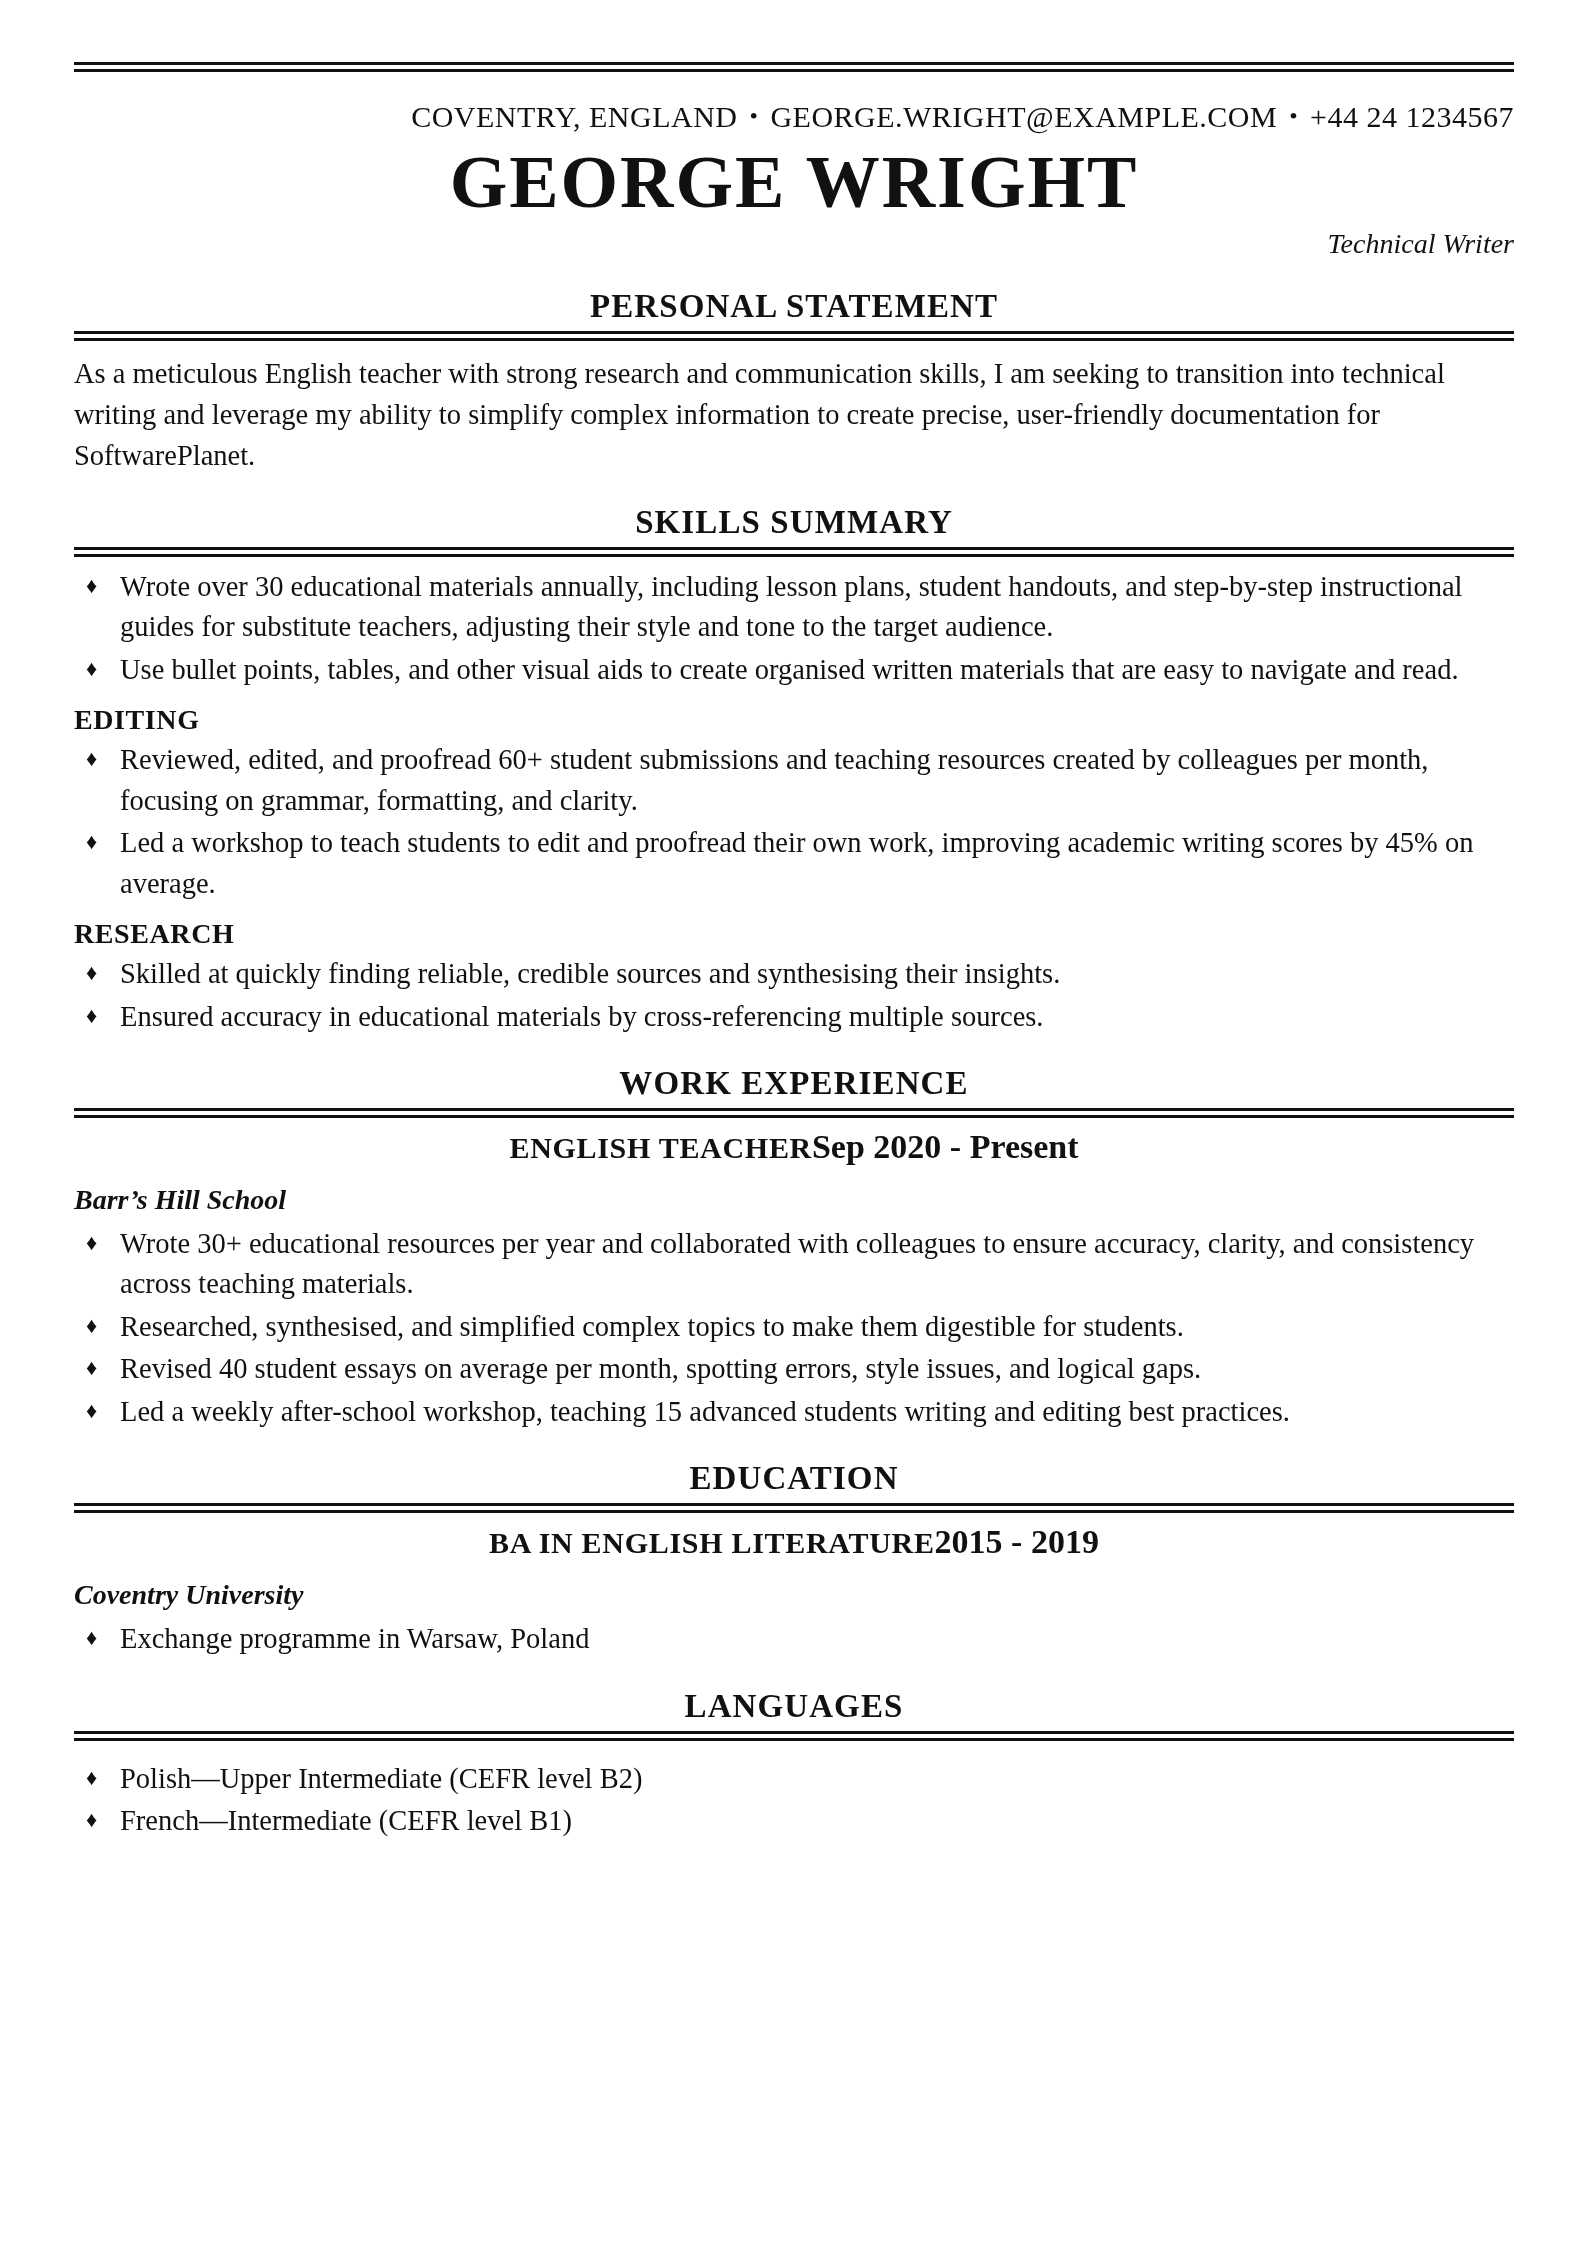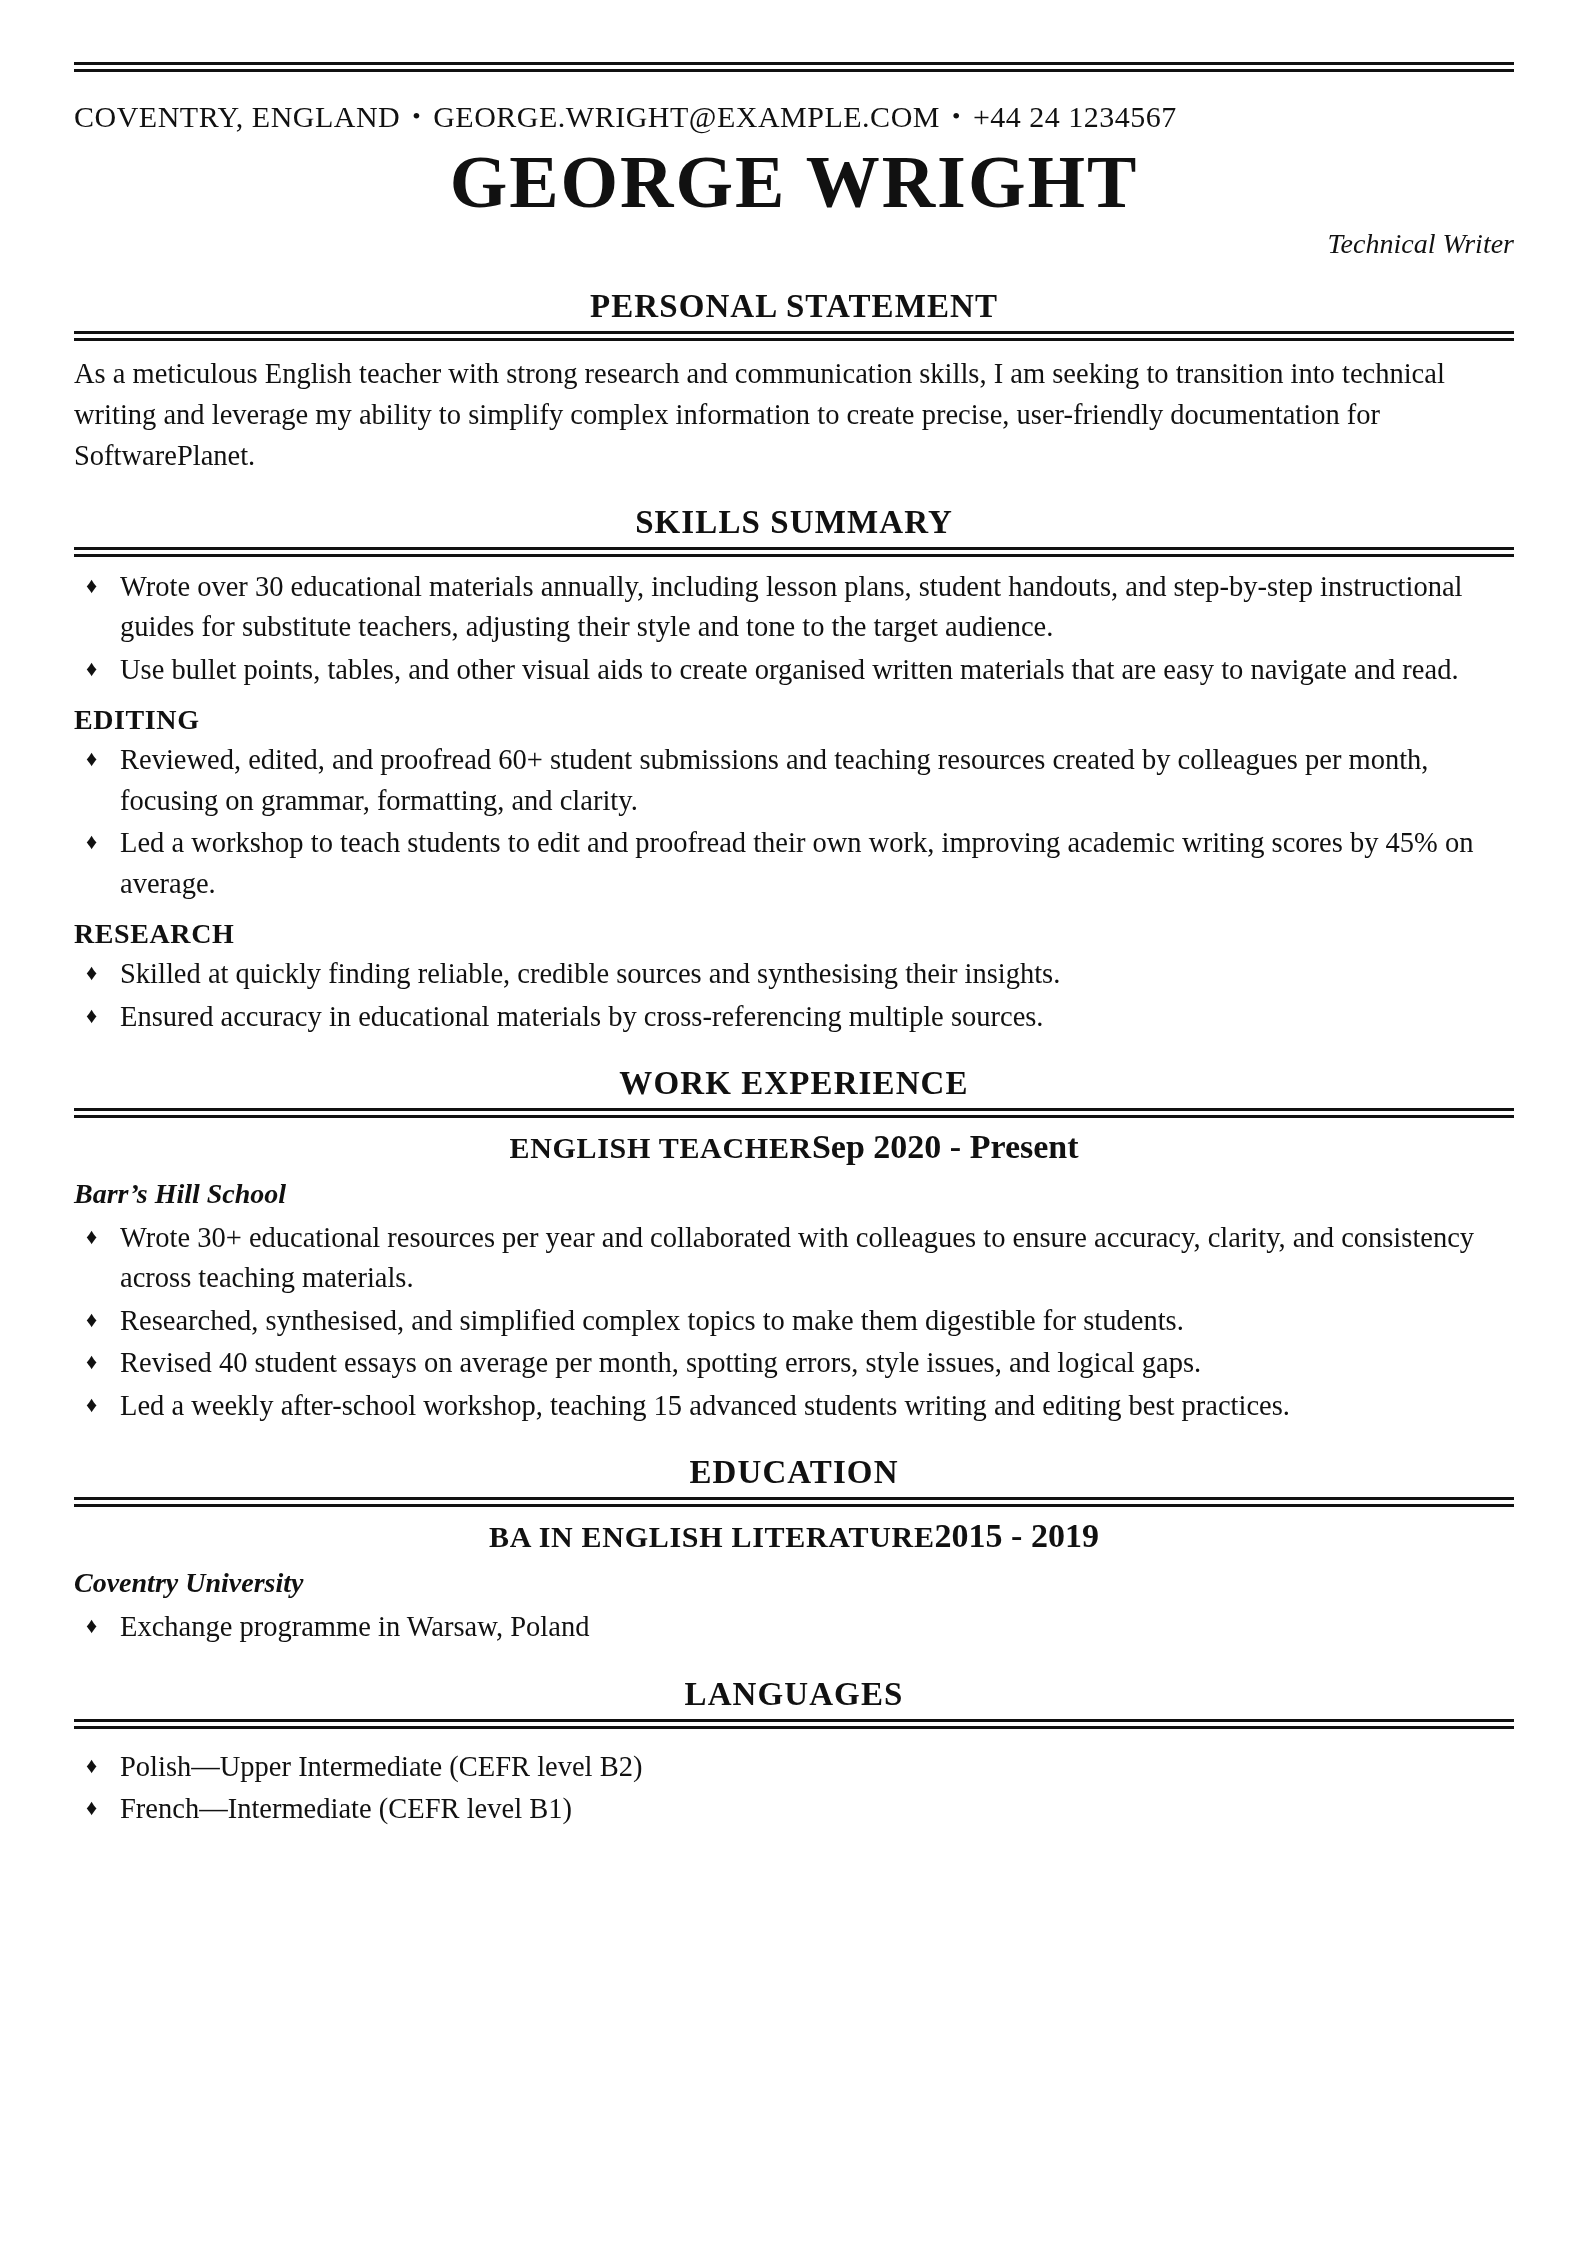--- a/index.html
+++ b/index.html
@@ -28,21 +28,21 @@
   }
   .rule-top {
     margin: 0 0 28px 0;
   }
   .rule-section {
     margin: 6px 0 10px 0;
   }
 
   
   .contact-line {
-    text-align: left;
+    text-align: right;
     font-size: 30px;
     letter-spacing: 0.5px;
     margin: 0 0 10px 0;
     white-space: nowrap;
   }
   .contact-sep {
     display: inline-block;
     padding: 0 12px;
     font-size: 24px;
     vertical-align: 3px;
@@ -120,21 +120,21 @@
   }
   .entry-dates {
     font-size: 34px;
     font-weight: bold;
     white-space: nowrap;
   }
   .entry-org {
     font-size: 28px;
     font-style: italic;
     font-weight: bold;
-    margin: 12px 0 8px 0;
+    margin: 18px 0 8px 0;
   }
 
   .skill-group { margin-top: 2px; }
   .spacer-sm { height: 8px; }
 </style>
 </head>
 <body>
 
 <div class="page">
 

